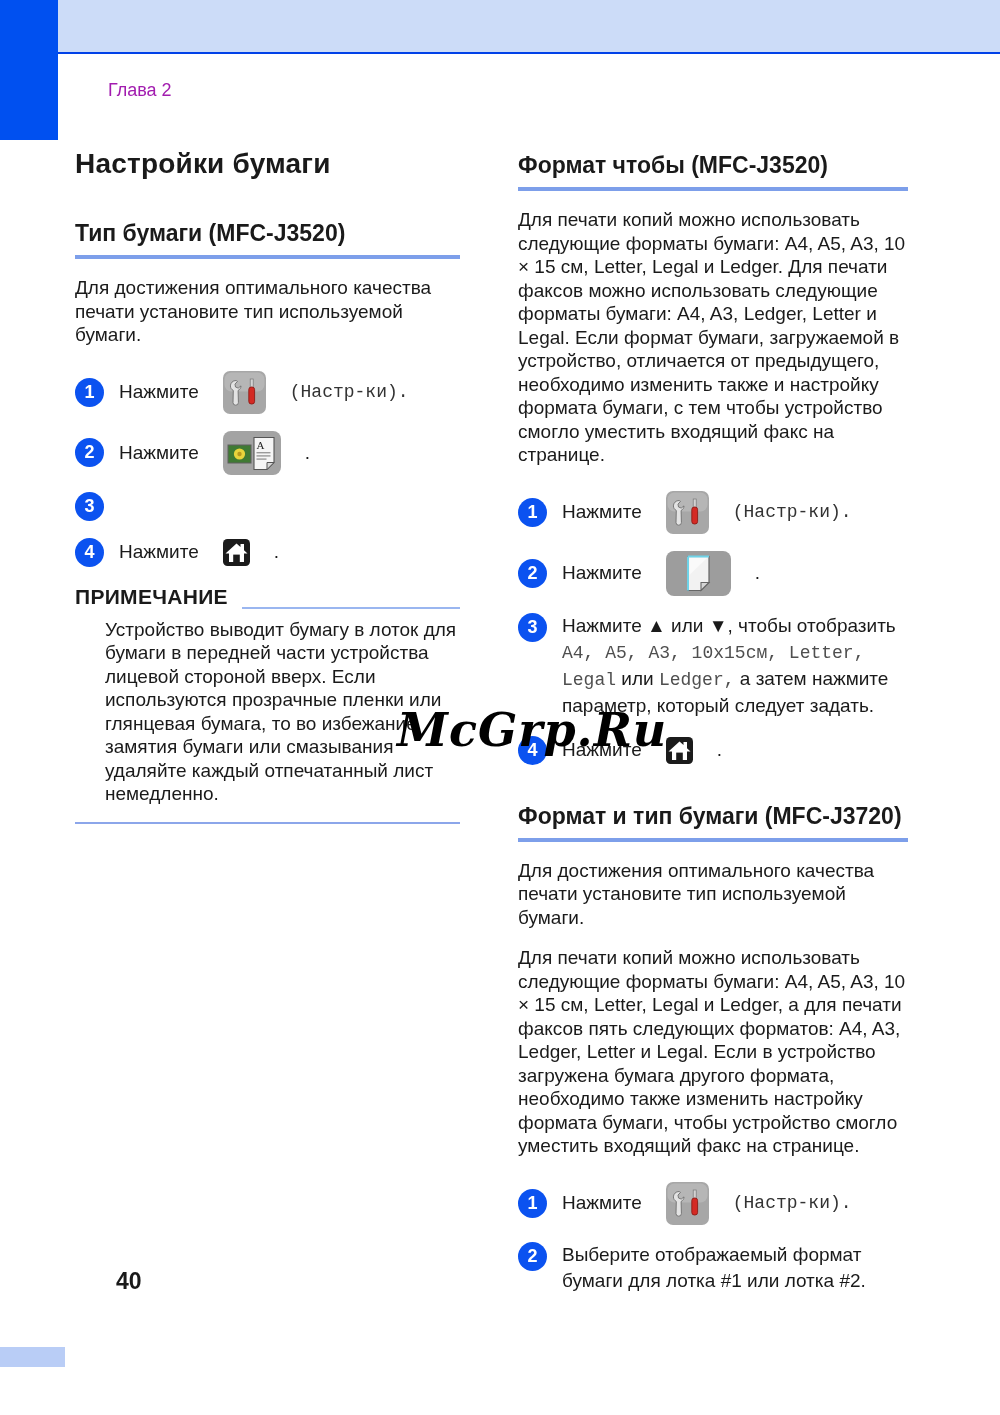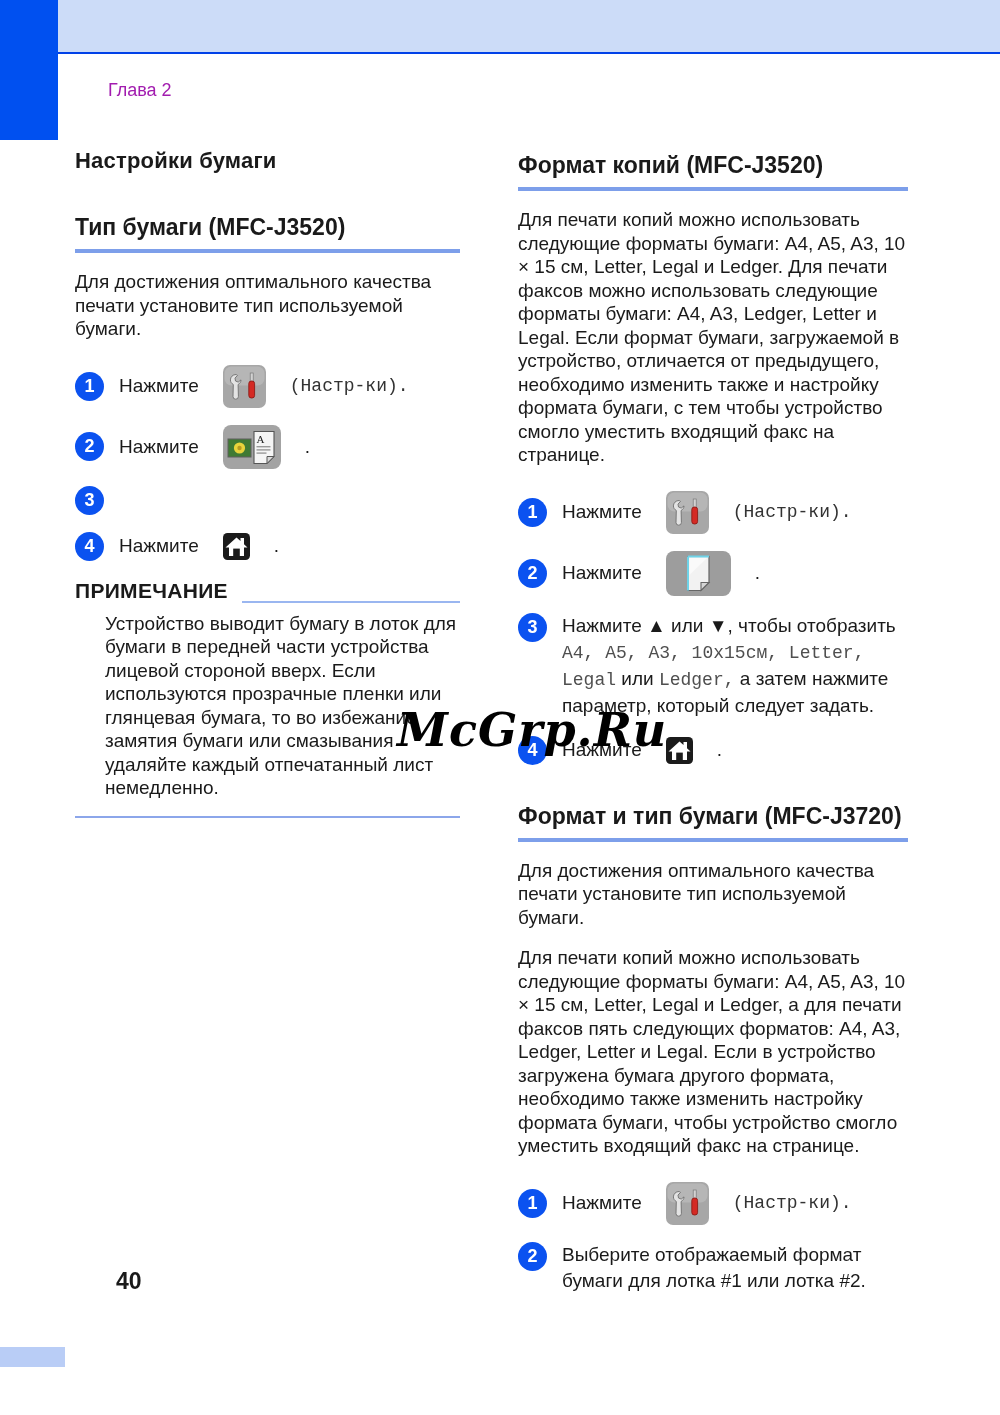--- a/index.html
+++ b/index.html
@@ -9,21 +9,21 @@
     -webkit-font-smoothing:antialiased;
   }
   
   .hdr-band{position:absolute;left:58px;top:0;width:942px;height:52px;background:#ccdcf8;border-bottom:2px solid #0041e8;}
   .hdr-block{position:absolute;left:0;top:0;width:58px;height:140px;background:#0050f0;}
   .chapter{position:absolute;left:108px;top:80px;font-size:18px;color:#a21caf;}
   
   .col{position:absolute;top:148px;}
   .col-left{left:75px;width:385px;}
   .col-right{left:518px;width:390px;top:150px;}
-  h1{font-size:22px;font-weight:bold;margin:0 0 38px 0;letter-spacing:.2px;}
+  h1{font-size:28px;font-weight:bold;margin:0 0 38px 0;letter-spacing:.2px;}
   h2{font-size:23px;font-weight:bold;margin:0;padding-bottom:7px;border-bottom:4px solid #7d9fea;line-height:30px;}
   .para{font-size:19px;line-height:23.5px;margin:17px 0 0 0;}
   
   .steps{margin-top:24px;}
   .step{display:flex;margin-bottom:17px;align-items:center;}
   .step.top{align-items:flex-start;}
   .step-num{width:29px;height:29px;border-radius:50%;background:#0b52f0;color:#fff;font-weight:bold;
     font-size:18px;display:flex;align-items:center;justify-content:center;flex-shrink:0;margin-right:15px;}
   .step.top .step-num{margin-top:0px;}
   .step-body{font-size:19px;line-height:26px;}
@@ -128,21 +128,21 @@
     <div class="note-header">
       <span class="note-title">ПРИМЕЧАНИЕ</span>
       <span class="note-rule"></span>
     </div>
     <p class="note-text">Устройство выводит бумагу в лоток для бумаги в передней части устройства лицевой стороной вверх. Если используются прозрачные пленки или глянцевая бумага, то во избежание замятия бумаги или смазывания удаляйте каждый отпечатанный лист немедленно.</p>
     <div class="note-end"></div>
   </div>
 </div>
 
 <div class="col col-right">
-  <h2>Формат копий (MFC-J3520)</h2>
+  <h2>Формат чтобы (MFC-J3520)</h2>
   <p class="para">Для печати копий можно использовать следующие форматы бумаги: A4, A5, A3, 10 × 15 см, Letter, Legal и Ledger. Для печати факсов можно использовать следующие форматы бумаги: A4, A3, Ledger, Letter и Legal. Если формат бумаги, загружаемой в устройство, отличается от предыдущего, необходимо изменить также и настройку формата бумаги, с тем чтобы устройство смогло уместить входящий факс на странице.</p>
 
   <div class="steps">
 
     <div class="step">
       <span class="step-num">1</span>
       <div class="step-body"><span class="step-line">
         <span>Нажмите</span>
         <span class="icon">
           <svg width="43" height="43" viewBox="0 0 43 43">

